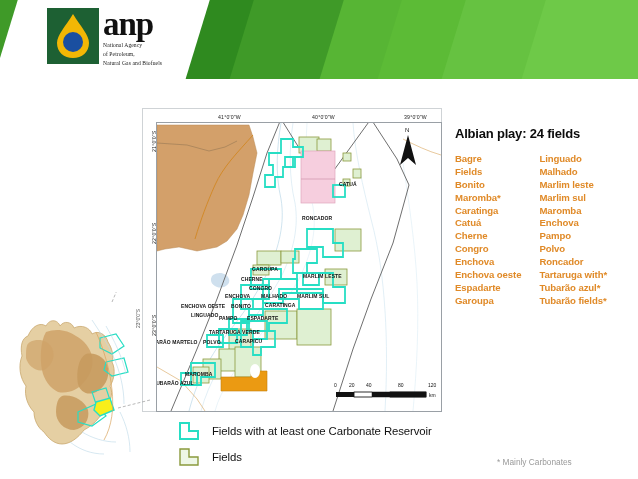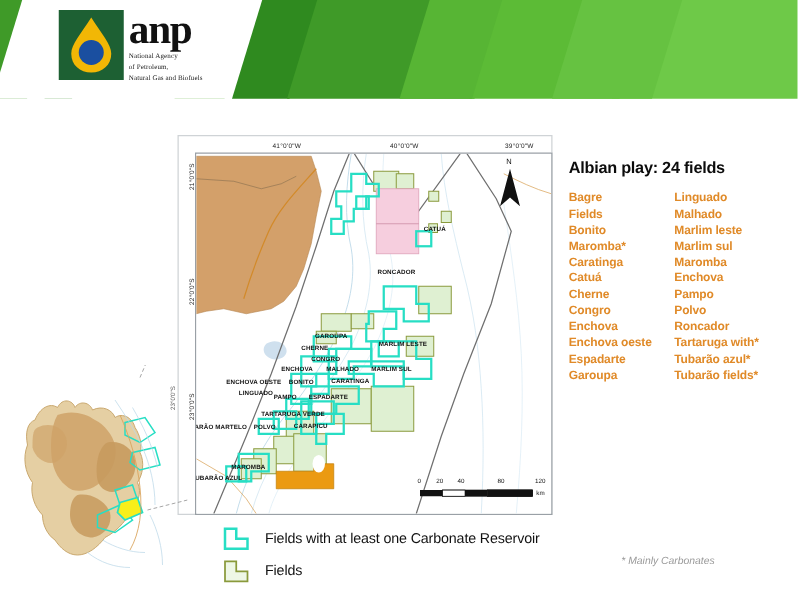--- a/index.html
+++ b/index.html
@@ -89,22 +89,22 @@
     line-height:1.345;white-space:nowrap;letter-spacing:-0.1px;
   }
 
   
   .legend{position:absolute;left:178px;top:418px;width:300px;}
   .leg-row{display:flex;align-items:center;height:26px;}
   .leg-ico{width:22px;height:20px;margin-right:12px;flex:0 0 auto;}
   .leg-txt{font-size:11.4px;color:#111;letter-spacing:-0.1px;}
 
   .footnote{
-    position:absolute;left:497px;top:443px;
-    font-size:8.3px;font-style:italic;color:#9a9a9a;
+    position:absolute;left:497px;top:457px;
+    font-size:8.3px;color:#9a9a9a;
   }
 </style>
 </head>
 <body>
 
 <div class="header">
   <div class="hdr-band" style="left:-30px;width:62px;background:#3f9a28;"></div>
   <div class="hdr-band" style="left:46px;width:22px;background:#2f8a1f;"></div>
   <div class="hdr-band" style="left:150px;width:40px;background:#4fa82e;"></div>
   <div class="hdr-band" style="left:196px;width:46px;background:#2f8a1f;"></div>

